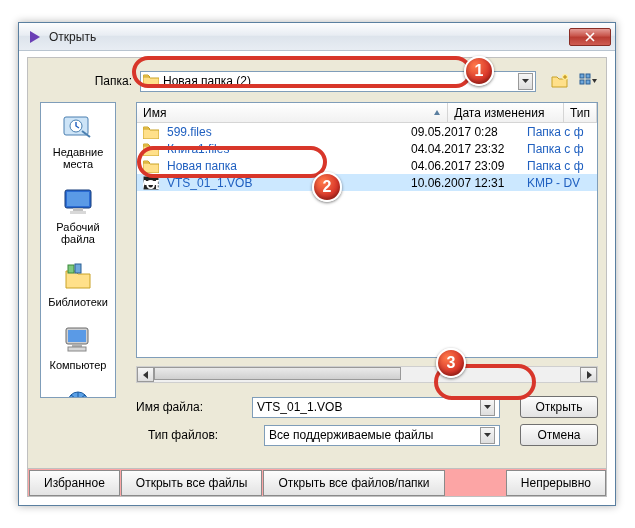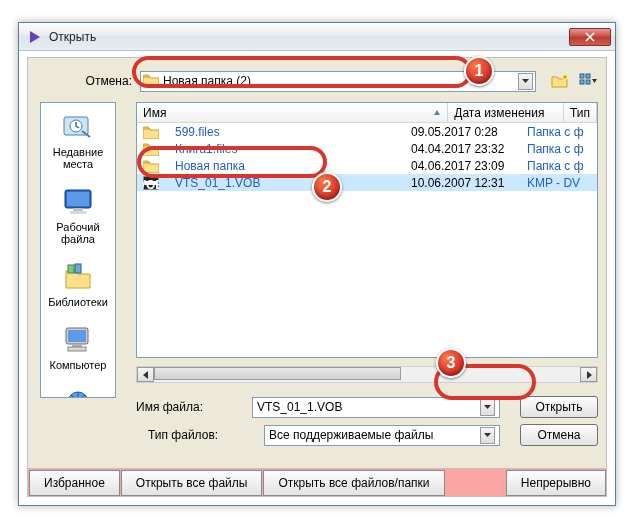--- a/index.html
+++ b/index.html
@@ -32,21 +32,21 @@
 .filelist { position: absolute; left: 108px; top: 44px; right: 8px; height: 256px; background: #fff; border: 1px solid #7f9db9; overflow: hidden; }
 .fl-header { height: 20px; display: flex; background: linear-gradient(to bottom,#fff,#f1f1f1); border-bottom: 1px solid #d5d5d5; }
 .fl-col { border-right: 1px solid #d5d5d5; padding: 2px 6px; font-size: 12px; display: flex; align-items: center; gap: 4px; }
 .fl-col.name { width: 312px; }
 .fl-col.date { width: 116px; }
 .fl-col.type { flex: 1; }
 .fl-sort-arrow { width: 8px; height: 8px; margin-left: auto; }
 .fl-row { height: 17px; display: flex; align-items: center; cursor: pointer; }
 .fl-row.selected { background: #cce8ff; }
 .fl-cell { padding: 0 6px; overflow: hidden; white-space: nowrap; }
-.fl-cell.name { width: 268px; display: flex; align-items: center; gap: 16px; }
+.fl-cell.name { width: 268px; display: flex; align-items: center; gap: 8px; }
 .fl-cell.date { width: 116px; color: #000000; }
 .fl-cell.type { flex: 1; color: #2060c0; }
 .row-icon { width: 16px; height: 14px; flex-shrink: 0; }
 .name-text { color: #2060c0; }
 
 .hscroll { position: absolute; left: 108px; right: 8px; top: 308px; height: 17px; background: #f0f0f0; border: 1px solid #cfcfcf; display: flex; align-items: center; }
 .hscroll-btn { width: 17px; height: 15px; background: linear-gradient(to bottom,#f6f6f6,#dedede); border: 1px solid #999; display: flex; align-items: center; justify-content: center; cursor: pointer; }
 .hscroll-track { flex: 1; height: 15px; position: relative; }
 .hscroll-thumb { position: absolute; left: 0; top: 0; width: 58%; height: 13px; background: linear-gradient(to bottom,#eaeaea,#cfcfcf); border: 1px solid #999; cursor: pointer; }
 
@@ -88,21 +88,21 @@
     <div class="close-btn">
       <svg width="10" height="10" viewBox="0 0 10 10">
           <path d="M1 1 L9 9 M9 1 L1 9" stroke="#fff" stroke-width="1.6"></path>
         </svg>
     </div>
   </div>
 
   <div class="content">
 
     <div class="toprow">
-      <div class="toprow-label">Отмена:</div>
+      <div class="toprow-label">Папка:</div>
       <div class="folder-combo">
         <span class="folder-icon">
           <svg class="folder-svg" viewBox="0 0 16 14">
               <path d="M0 3 h5 l2 2 h9 v8 a1 1 0 0 1 -1 1 h-14 a1 1 0 0 1 -1 -1 z" fill="#ffe08a" stroke="#c9a227"></path>
               <path d="M0 3 a1 1 0 0 1 1 -1 h4 l2 2 h-7 z" fill="#f5cd5e" stroke="#c9a227"></path>
             </svg>
         </span>
         <span class="folder-combo-text">Новая папка (2)</span>
         <div class="combo-arrow">
           <svg width="7" height="4" viewBox="0 0 7 4">

